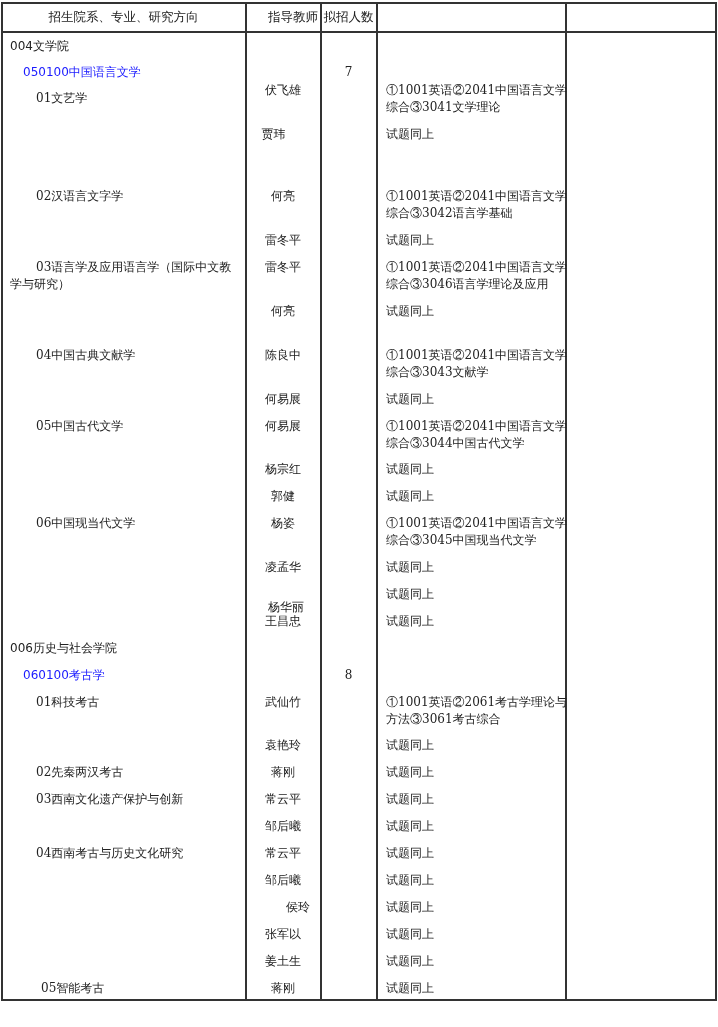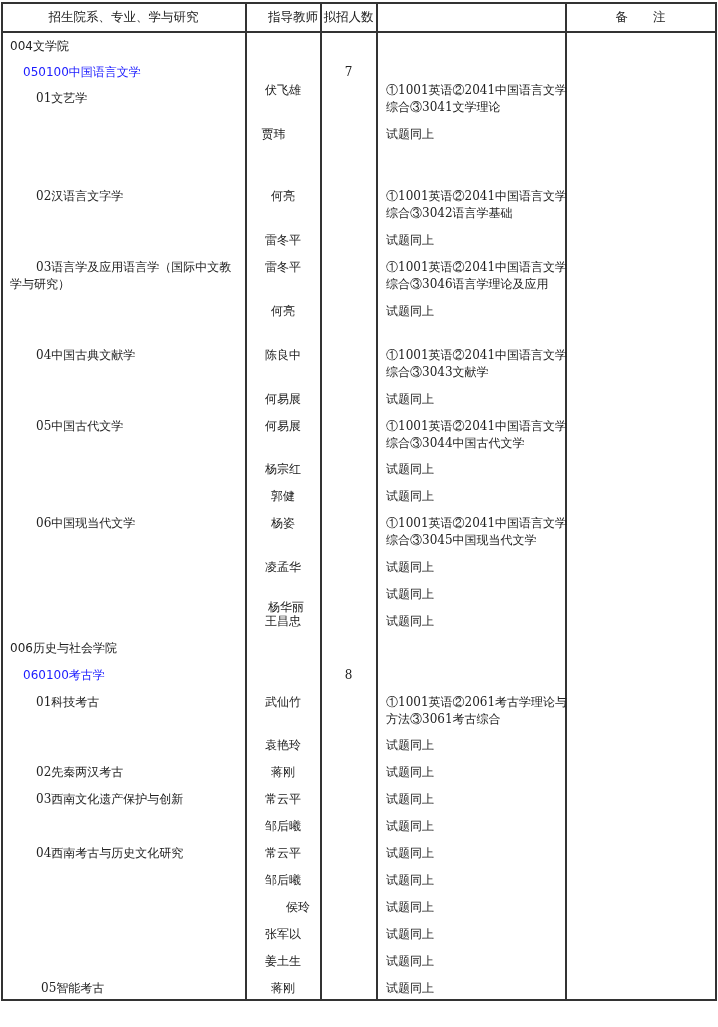--- a/index.html
+++ b/index.html
@@ -25,24 +25,23 @@
   <div class="hline" style="top:31px"></div>
   <div class="hline" style="top:999px"></div>
 
   <div class="vline" style="left:1px"></div>
   <div class="vline" style="left:245px"></div>
   <div class="vline" style="left:320px"></div>
   <div class="vline" style="left:376px"></div>
   <div class="vline" style="left:565px"></div>
   <div class="vline" style="left:715px"></div>
 
-  <div class="hdr" style="left:2px;width:243px">招生院系、专业、学与研究</div>
+  <div class="hdr" style="left:2px;width:243px">招生院系、专业、研究方向</div>
   <div class="hdr" style="left:246px;width:94px">指导教师</div>
   <div class="hdr" style="left:321px;width:55px">拟招人数</div>
-  <div class="hdr" style="left:566px;width:149px">备　　注</div>
 
   <div id="rows">
       <div class="t sans" style="left:10px;top:38px">004文学院</div>
       <div class="t sans blue" style="left:23px;top:64px">050100中国语言文学</div>
       <div class="t center" style="left:321px;width:55px;top:64px">7</div>
       <div class="t center" style="left:246px;width:74px;top:82px">伏飞雄</div>
       <div class="t " style="left:36px;top:90px">01文艺学</div>
       <div class="t " style="left:386px;top:82px">①1001英语②2041中国语言文学</div>
       <div class="t " style="left:386px;top:99px">综合③3041文学理论</div>
       <div class="t center" style="left:246px;width:55px;top:126px">贾玮</div>

